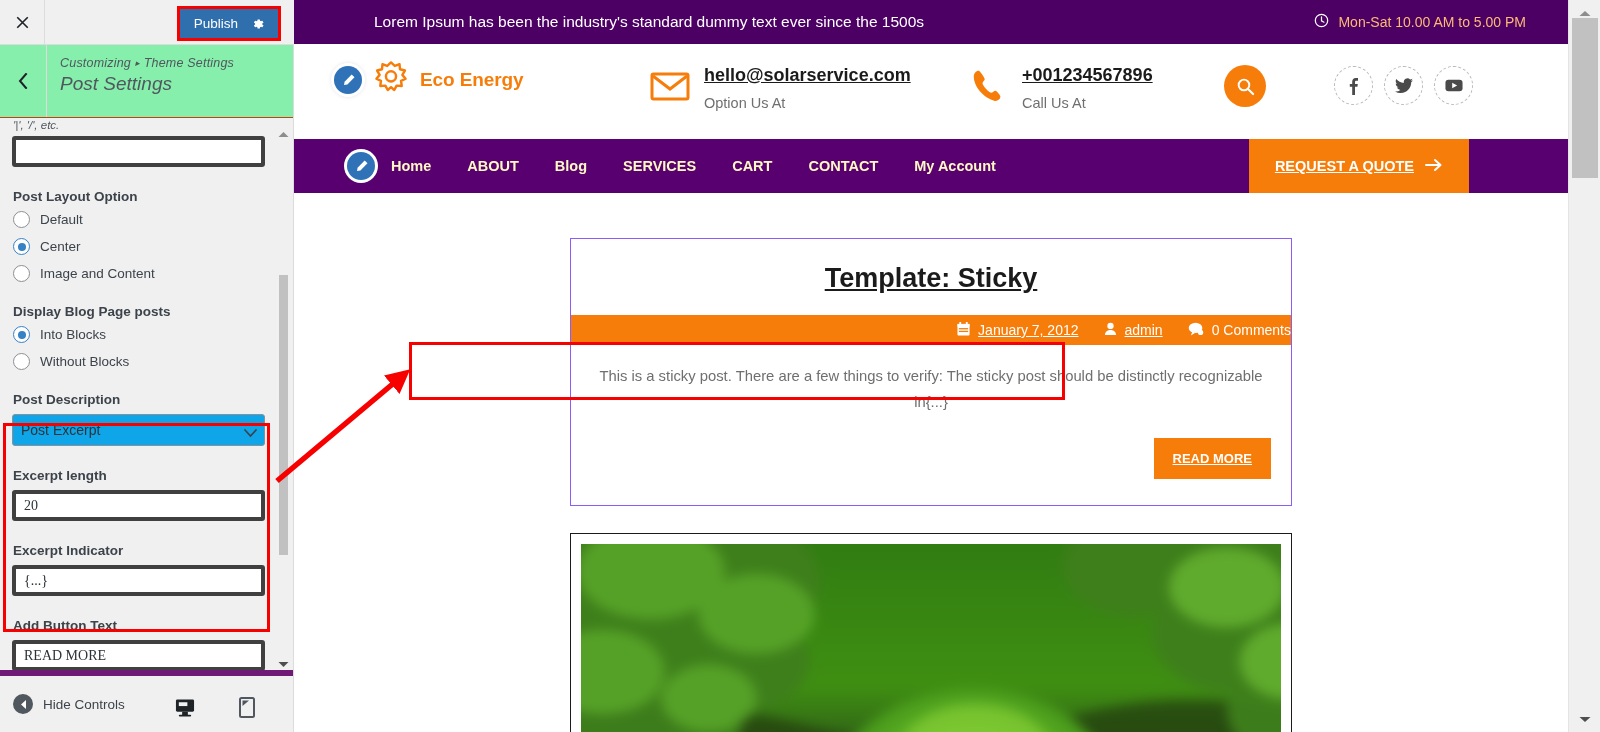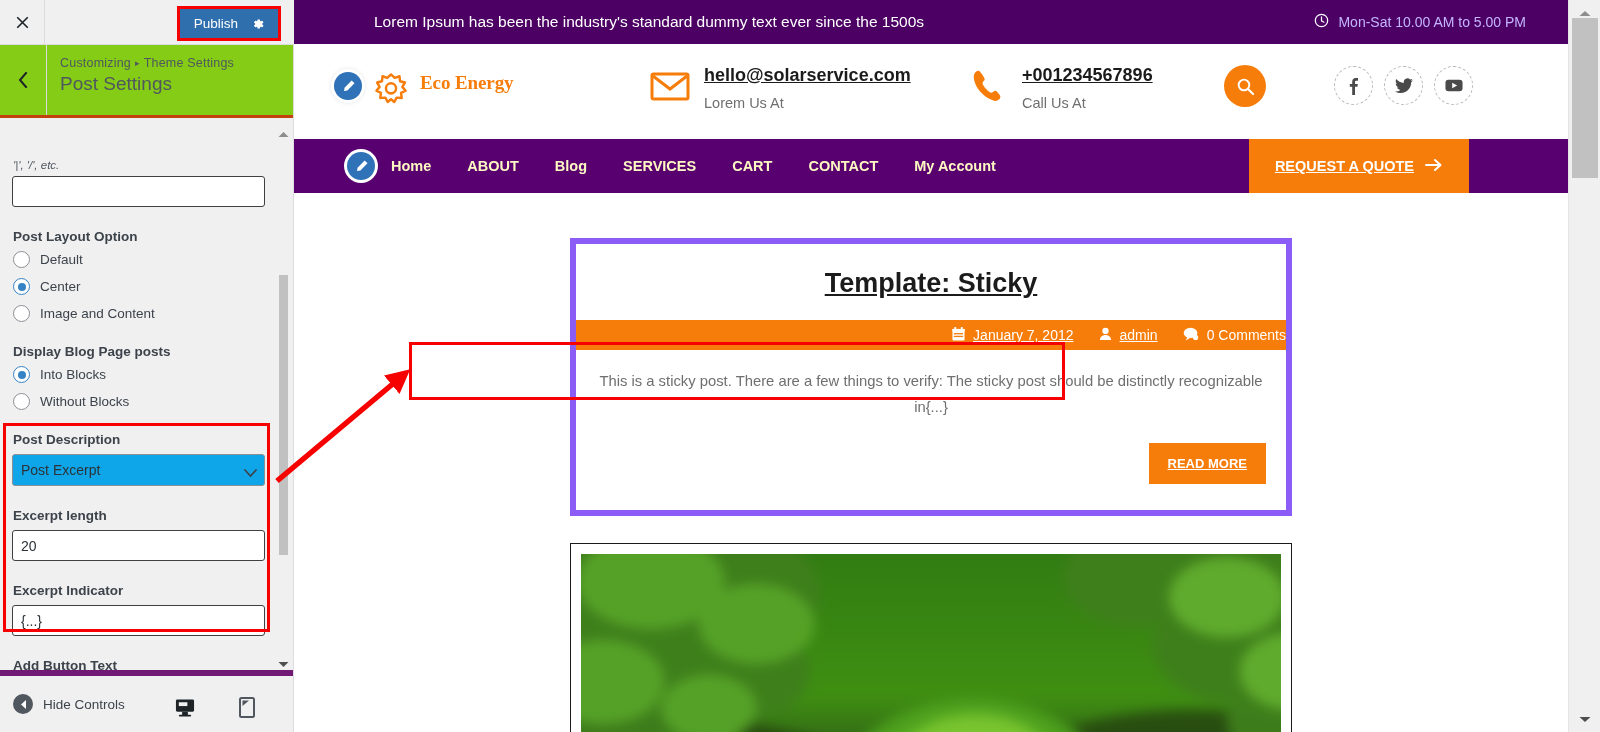--- a/index.html
+++ b/index.html
@@ -54,22 +54,23 @@
     display: inline-flex; align-items: center; gap: 13px;
     cursor: pointer;
     vertical-align: top;
   }
   .cz-gear { width: 14px; height: 14px; display:inline-block; }
 
   
   .cz-title-row {
     display: flex;
     height: 73px;
-    background: #84cc16;
-    border-bottom: 3px solid #c2410c;
+    background: #86efac;
+    border-bottom: 1px solid #c2410c;
+    font-style: italic;
   }
   .cz-back {
     width: 47px;
     display: flex; align-items: center; justify-content: center;
     border-right: 1px solid #dcdcde;
     cursor: pointer;
     font-size: 17px; color: #1d2327;
     font-weight: 700;
   }
   .cz-titles { padding: 11px 0 0 13px; }
@@ -83,33 +84,33 @@
   }
 
   
   .cz-body {
     position: absolute;
     top: 119px; left: 0;
     width: 293px; height: 551px;
     background: #f0f0f1;
     overflow: hidden;
   }
-  .cz-controls { padding: 0 12px; width: 281px; margin-top: 40px; }
+  .cz-controls { padding: 0 12px; width: 281px; }
 
   .cz-hint {
     font-size: 11.5px; color: #50575e; font-style: italic;
     margin: 0 0 5px 1px;
   }
   .cz-input {
     width: 253px; height: 31px;
-    border: 1px solid #404040; border-radius: 3px;
+    border: 4px solid #404040; border-radius: 3px;
     background: #fff;
     font-size: 14px; color: #2c3338;
     padding: 0 8px;
-    font-family: Liberation Sans, sans-serif;
+    font-family: Liberation Serif, serif;
     display: block;
   }
   .cz-label {
     font-size: 13.5px; font-weight: 700; color: #3c434a;
     margin: 22px 0 7px 1px;
   }
   .cz-radio-row {
     display: flex; align-items: center;
     margin: 0 0 10px 1px; cursor: pointer;
   }
@@ -213,32 +214,32 @@
     display: flex; align-items: center;
     position: relative;
   }
   .topbar-text {
     position: absolute; left: 80px;
     color: #fff; font-size: 15.5px; font-weight: 400;
     white-space: nowrap;
   }
   .topbar-hours {
     position: absolute; right: 42px;
-    color: #c4b5fd; font-size: 14px;
+    color: #fdba74; font-size: 14px;
     display: flex; align-items: center; gap: 9px;
     white-space: nowrap;
   }
 
   
   .site-header {
     height: 95px; background: #fff; position: relative;
   }
   .brand {
-    position: absolute; left: 40px; top: 28px;
-    display: flex; gap: 11px; font-family: Liberation Serif, serif;
+    position: absolute; left: 40px; top: 16px;
+    display: flex; align-items: center; gap: 11px;
   }
   .edit-pencil {
     width: 28px; height: 28px; border-radius: 50%;
     background: #2f72b8;
     display: flex; align-items: center; justify-content: center;
     box-shadow: 0 0 0 3px #fff, 0 0 4px 3px rgba(0,0,0,.10);
     cursor: pointer;
   }
   .brand-name {
     color: #f77d0a; font-size: 19px; font-weight: 700;
@@ -303,21 +304,21 @@
   }
   .quote-btn span {
     color: #fff; font-size: 14.5px; font-weight: 700;
     text-decoration: underline; white-space: nowrap;
   }
 
   
   .post-area { padding: 45px 0 0 0; }
   .post-card {
     width: 722px; margin: 0 auto;
-    border: 6px solid #8b5cf6;
+    border: 1px solid #8b5cf6;
     background: #fff;
     padding: 24px 0 0 0;
   }
   .post-title {
     text-align: center;
     font-size: 27px; font-weight: 700; color: #1b1b1b;
     text-decoration: underline;
     margin-bottom: 21px;
     cursor: pointer;
   }
@@ -566,21 +567,21 @@
 
       <div class="hdr-contact email">
         <span>
           <svg width="40" height="32" viewBox="0 0 40 32">
             <rect x="2" y="4" width="36" height="25" rx="1.5" fill="none" stroke="#f77d0a" stroke-width="3"></rect>
             <path d="M3 6 L20 19 L37 6" fill="none" stroke="#f77d0a" stroke-width="3"></path>
           </svg>
         </span>
         <span class="hdr-ct-txt">
           <span class="hdr-ct-main">hello@solarservice.com</span>
-          <span class="hdr-ct-sub" style="display:block">Lorem Us At</span>
+          <span class="hdr-ct-sub" style="display:block">Option Us At</span>
         </span>
       </div>
 
       <div class="hdr-contact phone">
         <span>
           <svg width="38" height="38" viewBox="0 0 40 40">
             <path fill="#f77d0a" d="M9 4c-2.5 0-5 2.6-5 6 0 11 10.6 22.5 21.5 25.5 3.3.9 6.5-1.8 6.5-4.5 0-1-3.5-5.5-5-6-1.2-.4-3.4 2-4.4 2-2.4 0-9.4-7.3-9.4-10 0-1.3 2.6-3 2.3-4.3C15.1 11.2 10.6 4 9 4z"></path>
           </svg>
         </span>
         <span class="hdr-ct-txt">

